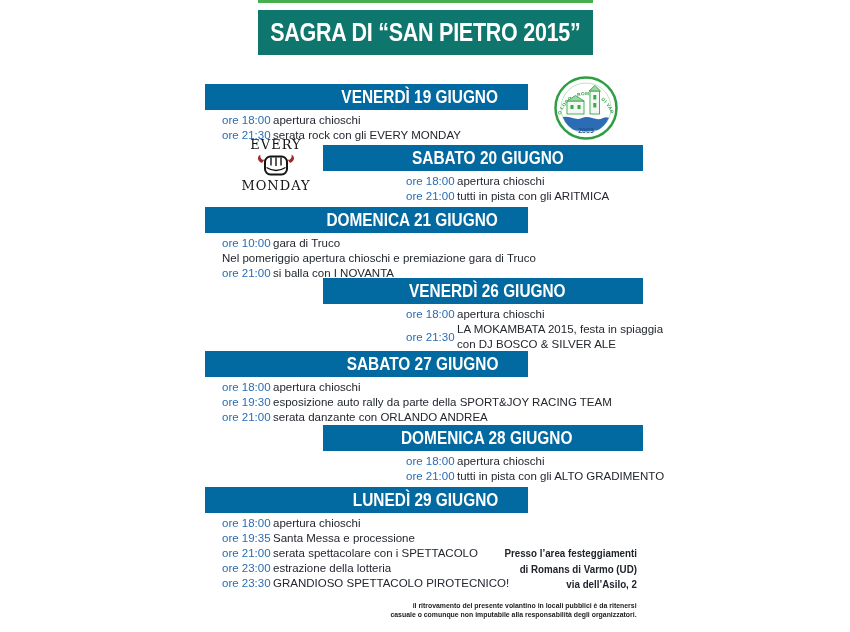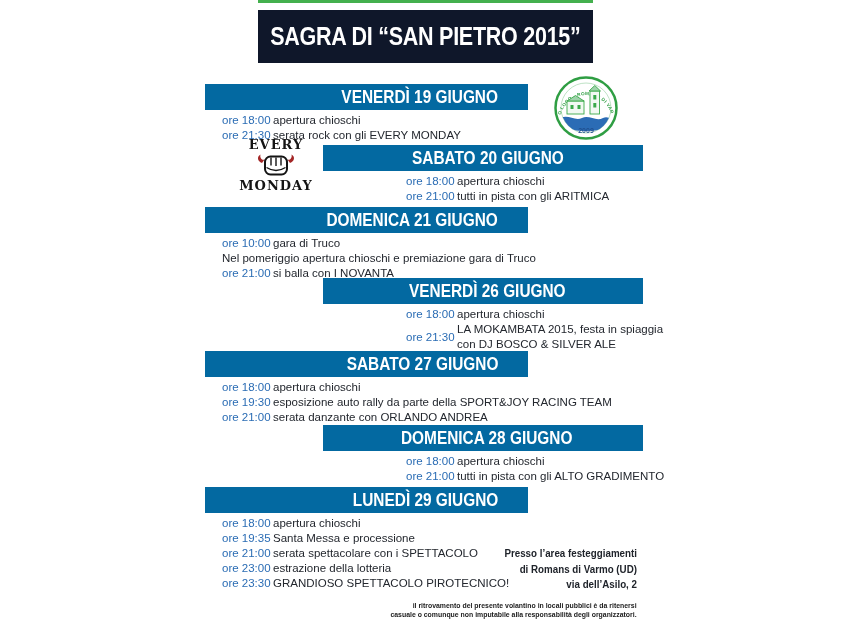--- a/index.html
+++ b/index.html
@@ -6,35 +6,35 @@
   body{
     width:850px;height:632px;background:#ffffff;overflow:hidden;
     font-family:"Liberation Sans",sans-serif;position:relative;
     -webkit-font-smoothing:antialiased;
   }
   .flyer{position:absolute;inset:0;}
 
   
   .top-edge{position:absolute;left:258px;top:0;width:335px;height:3px;background:#44b04e;}
   .title-banner{
-    position:absolute;left:258px;top:10px;width:335px;height:53px;background:#0f172a;
+    position:absolute;left:258px;top:10px;width:335px;height:45px;background:#0f766e;
     display:flex;align-items:center;justify-content:center;
   }
   .title-banner span{
     color:#ffffff;font-weight:bold;font-size:25px;letter-spacing:-.3px;
     display:inline-block;transform:scaleX(.86);transform-origin:center center;white-space:nowrap;
   }
 
   
   .badge{position:absolute;left:554px;top:76px;width:64px;height:64px;}
 
   
   .em-logo{position:absolute;left:237px;top:138px;width:78px;text-align:center;color:#141414;}
   .em-logo .em-word{
-    font-family:"DejaVu Serif",serif;font-weight:bold;font-size:13px;letter-spacing:1px;line-height:13px;
+    font-family:"DejaVu Serif",serif;font-weight:normal;font-size:13px;letter-spacing:1px;line-height:13px;
   }
   .em-logo svg{display:block;margin:1px auto;}
 
   
   .day-section{position:absolute;left:0;width:850px;height:0;}
   .day-0{top:84px}.day-1{top:145px}.day-2{top:207px}.day-3{top:278px}
   .day-4{top:351px}.day-5{top:425px}.day-6{top:487px}
   .day-banner{
     position:absolute;top:0;height:26px;background:#0369a1;box-sizing:border-box;
     line-height:26px;white-space:nowrap;

